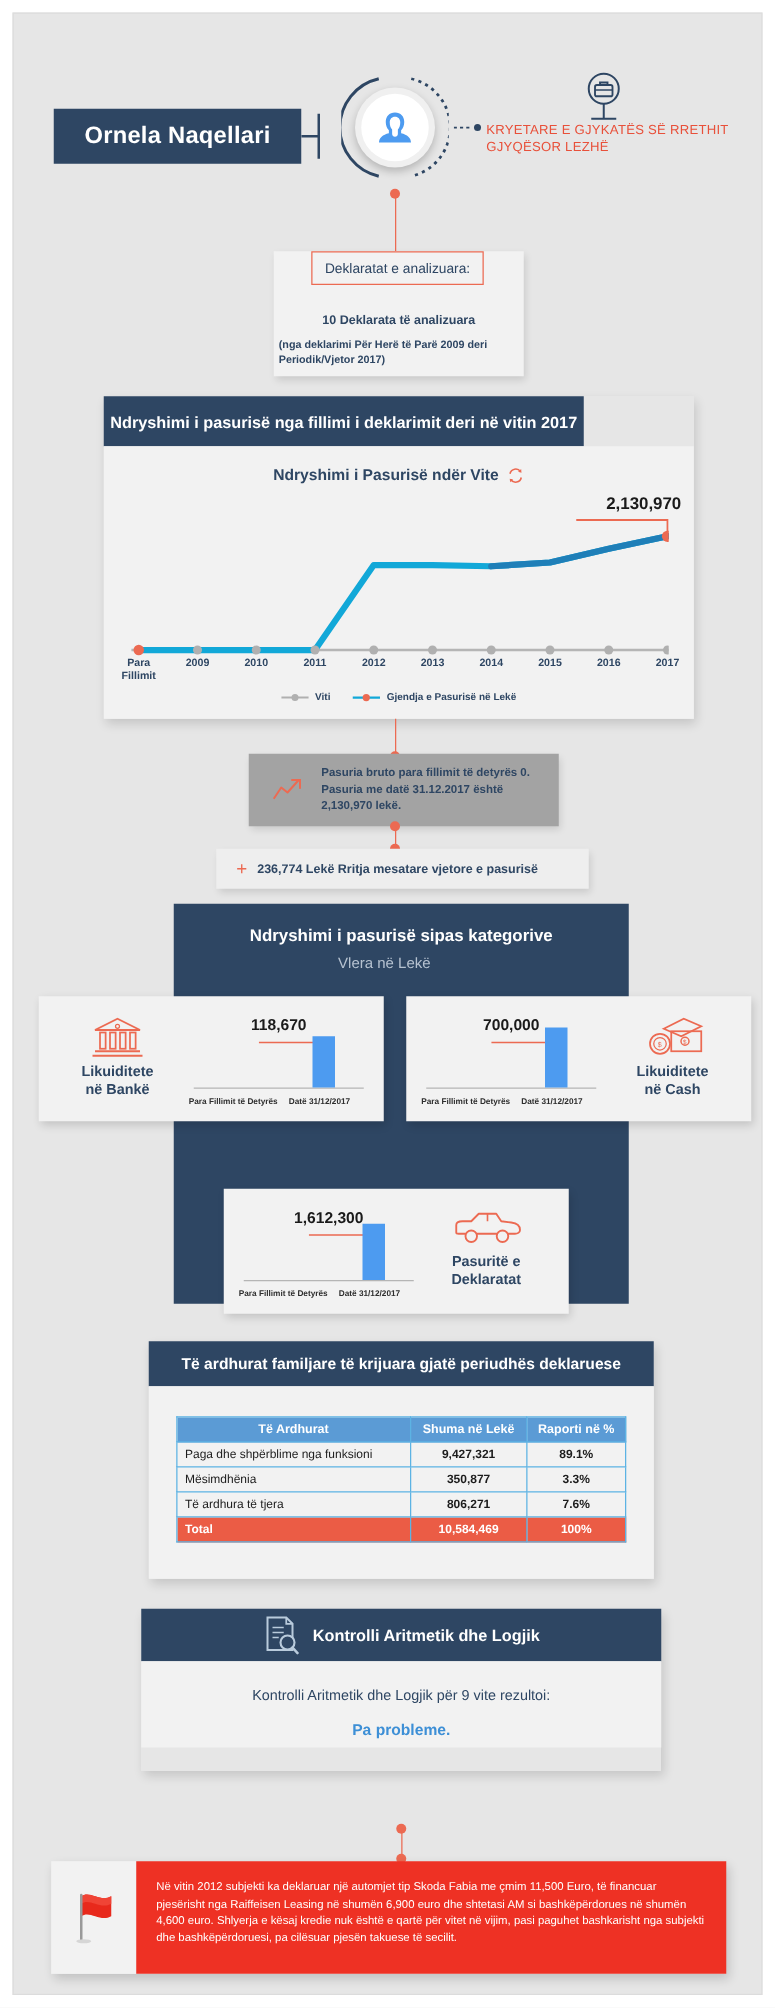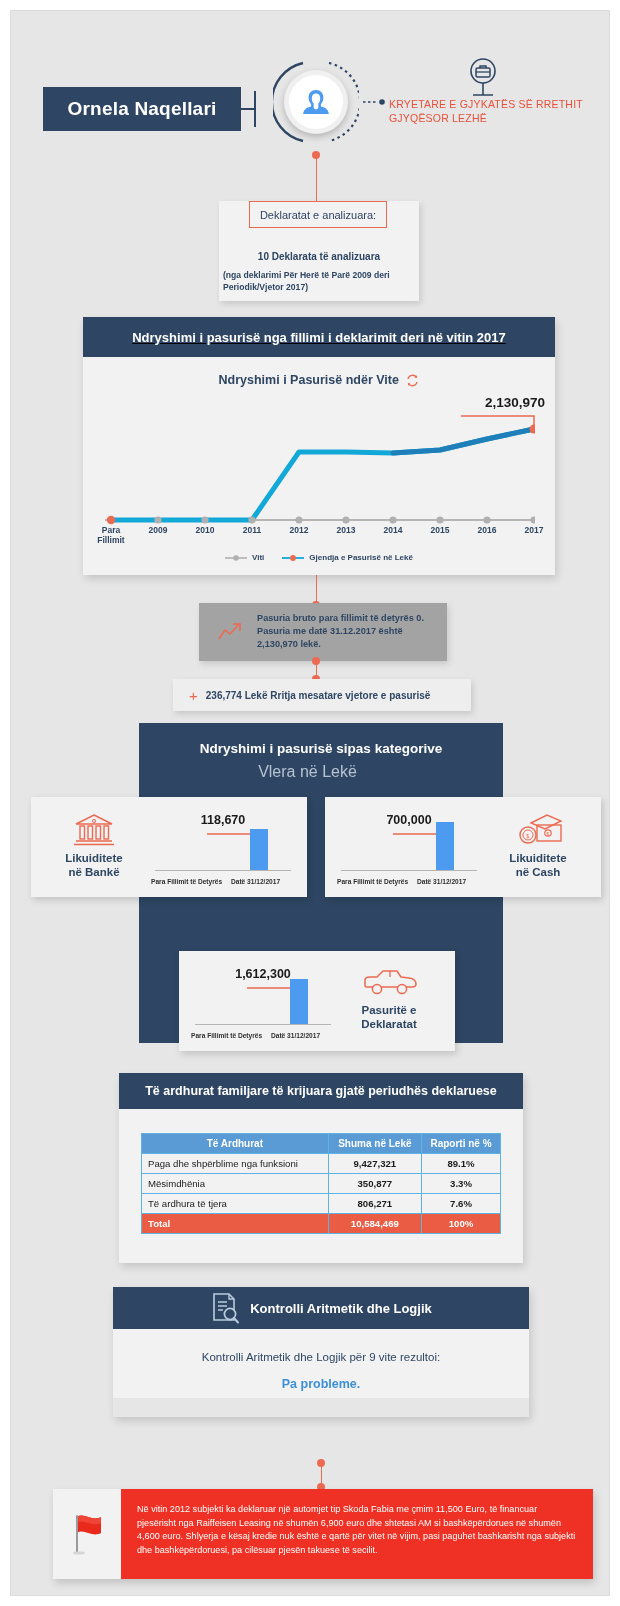--- a/index.html
+++ b/index.html
@@ -106,22 +106,22 @@
     line-height:12px;
   }
 
   
   .chart-panel {
     position:absolute; left:72px; top:306px;
     width:472px; height:258px;
     box-shadow: 2px 4px 8px rgba(0,0,0,.14);
   }
   .chart-header {
-    position:absolute; left:0; top:0; width:472px; height:40px;
-    background:#2e4663; display:flex; align-items:center; justify-content:center;text-decoration:underline;
+    position:absolute; left:0; top:0; width:384px; height:40px;
+    background:#2e4663; display:flex; align-items:center; justify-content:center;
   }
   .chart-header span { color:#fff; font-size:13px; font-weight:bold; }
   .chart-body {
     position:absolute; left:0; top:40px; width:472px; height:218px;
     background:#f2f2f2;
   }
   .chart-subtitle {
     position:absolute; left:0; top:16px; width:472px;
     text-align:center; color:#2e4663; font-size:12.5px; font-weight:bold;
   }
@@ -173,21 +173,21 @@
     position:absolute; left:128px; top:712px;
     width:364px; height:320px;
     background:#2e4663;
   }
   .cat-title {
     position:absolute; left:0; top:18px; width:364px;
     text-align:center; color:#fff; font-size:13.5px; font-weight:bold;
   }
   .cat-sub {
     position:absolute; left:0; top:40px; width:337px;
-    text-align:center; color:#b6c2d0; font-size:16px;
+    text-align:center; color:#b6c2d0; font-size:12px;
   }
   .cat-card {
     position:absolute; background:#f2f2f2;
     box-shadow:2px 3px 7px rgba(0,0,0,.16);
   }
   .card-bank  { left:20px;  top:786px; width:276px; height:100px; }
   .card-cash  { left:314px; top:786px; width:276px; height:100px; }
   .card-move  { left:168px; top:940px; width:276px; height:100px; }
 
   .cat-icon-label {
@@ -254,21 +254,20 @@
     background:#f2f2f2; text-align:center; padding-top:22px;
   }
   .ctrl-line1 { color:#2e4663; font-size:11.5px; }
   .ctrl-line2 { color:#3d8fd6; font-size:12.5px; font-weight:bold; margin-top:14px; }
 
   
   .flag-wrap {
     position:absolute; left:30px; top:1478px;
     width:540px; height:90px;
     box-shadow:2px 4px 8px rgba(0,0,0,.16);
-    margin-left:12px;
   }
   .flag-left {
     position:absolute; left:0; top:0; width:68px; height:90px;
     background:#f2f2f2; display:flex; align-items:center; justify-content:center;
   }
   .flag-right {
     position:absolute; left:68px; top:0; width:472px; height:90px;
     background:#ee3124;
     padding:14px 16px;
   }

